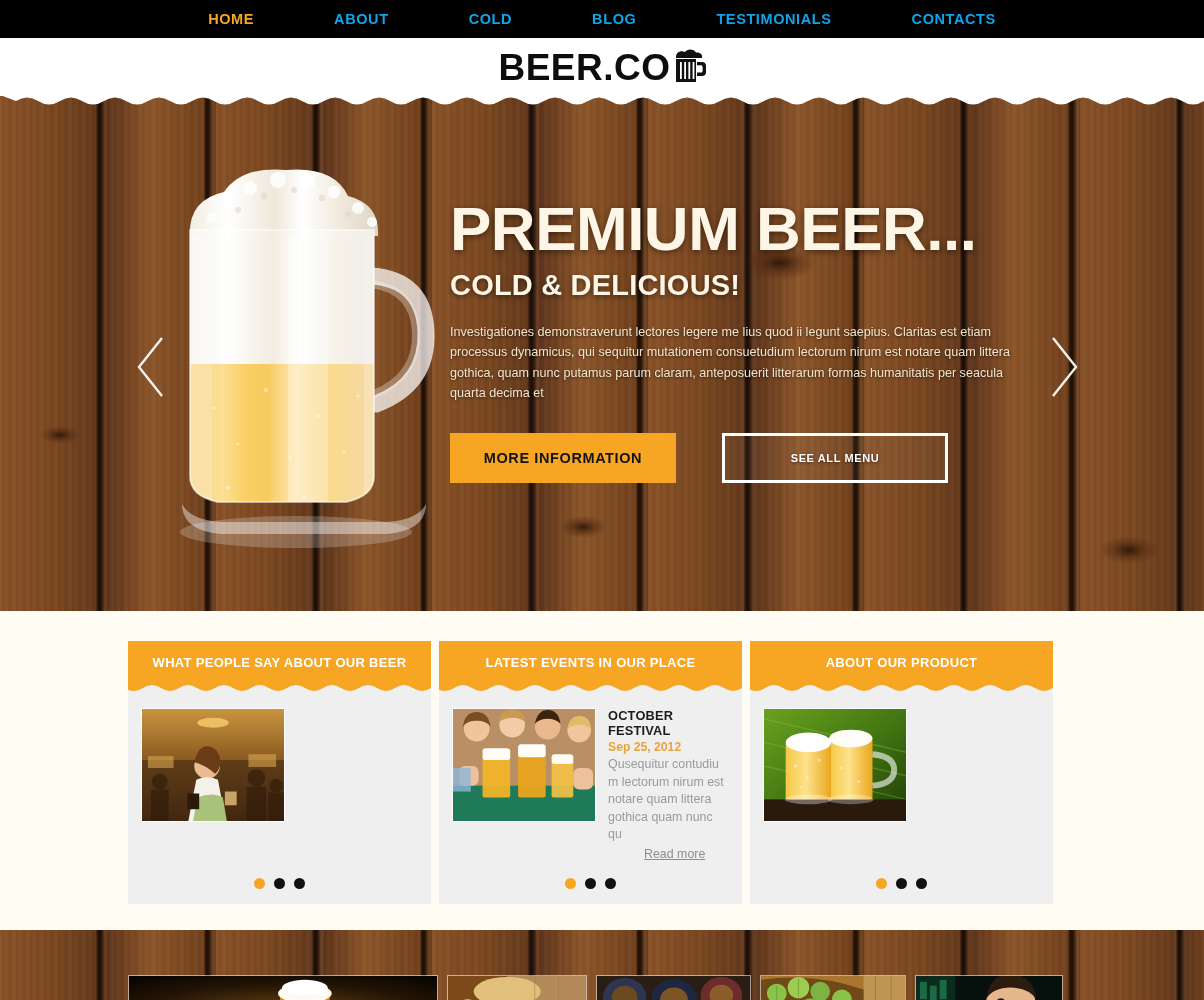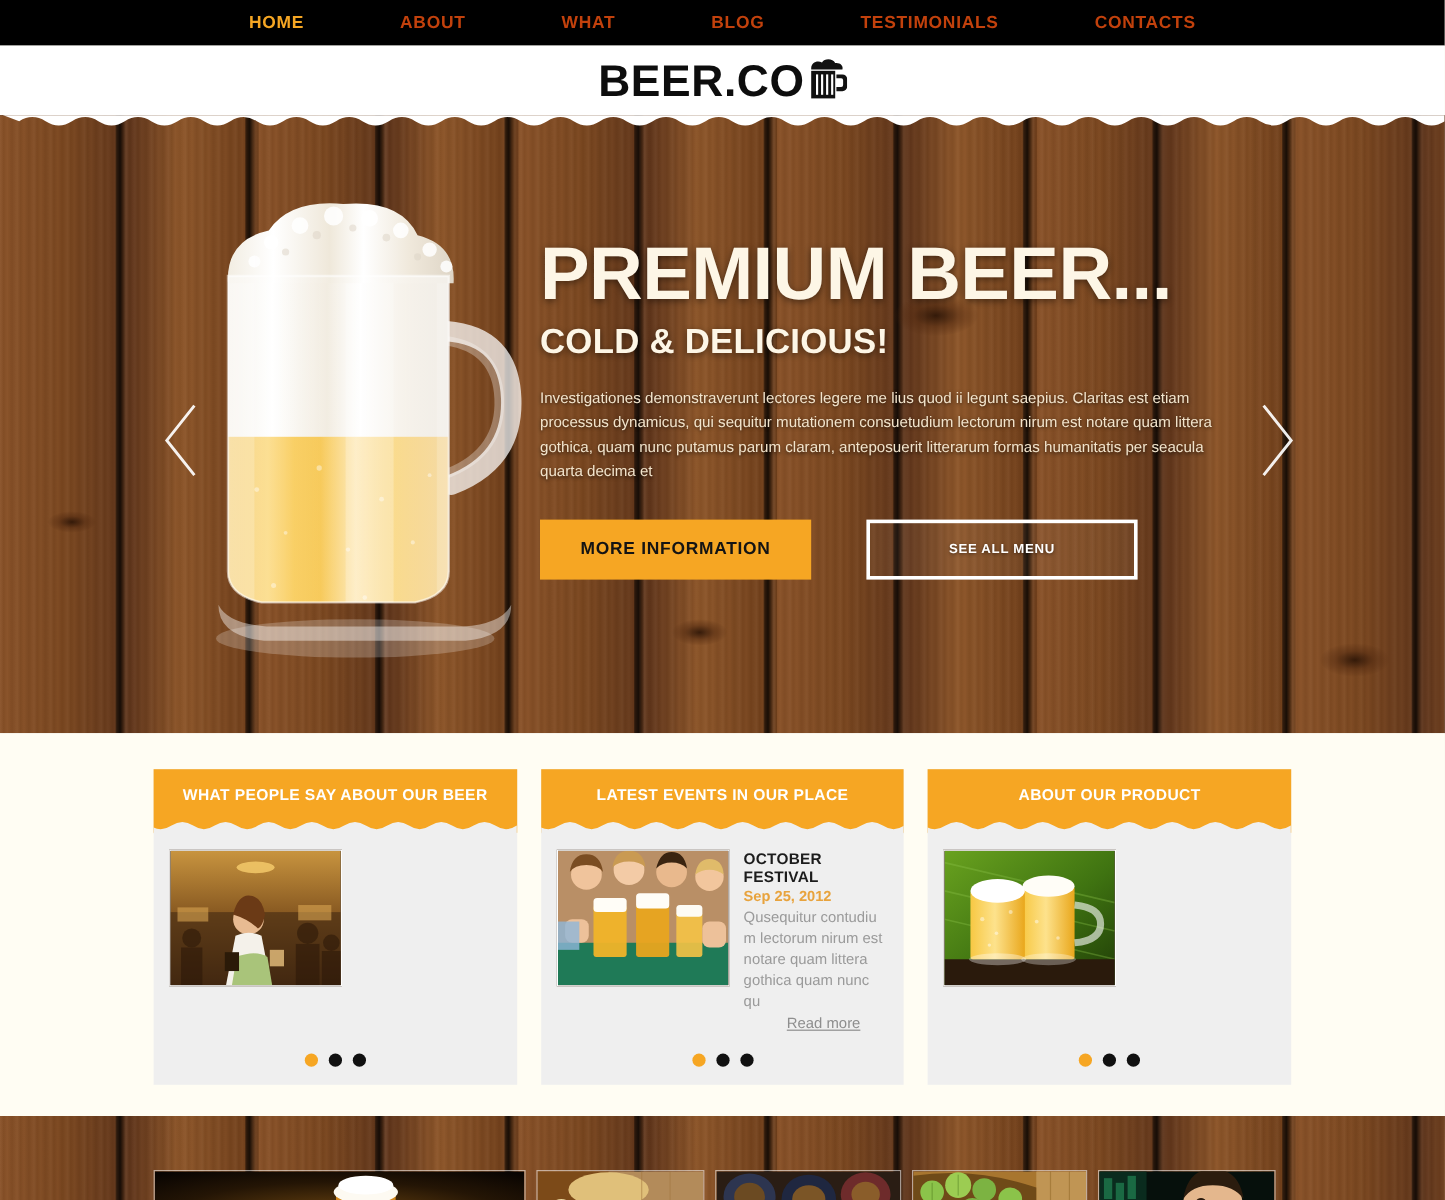--- a/index.html
+++ b/index.html
@@ -16,21 +16,21 @@
   .topbar {
     height: 38px;
     background: #000000;
     display: flex;
     align-items: center;
     justify-content: center;
     gap: 0px;
   }
   .nav-list { display: flex; align-items: center; }
   .nav-item {
-    color: #c2410c;
+    color: #0ea5e9;
     font-size: 14.5px;
     font-weight: bold;
     letter-spacing: 0.6px;
     padding: 0 40px;
     cursor: pointer;
     text-decoration: none;
     white-space: nowrap;
   }
   .nav-item.active { color: #F5A623; }
 
@@ -217,21 +217,21 @@
   
   .panels-section {
     background: #FFFDF3;
     padding: 30px 0 26px 0;
     position: relative;
   }
   .panels {
     width: 948px;
     margin: 0 auto;
     display: flex;
-    gap: 20px;
+    gap: 8px;
   }
   .panel {
     width: 303px;
     background: #EFEFEF;
     display: flex;
     flex-direction: column;
   }
   .panel-head {
     position: relative;
     background: #F6A623;
@@ -360,21 +360,21 @@
   }
   .gtile svg { display:block; width:100%; height:100%; }
 </style>
 </head>
 <body>
 
 <div class="topbar">
   <nav class="nav-list">
     <a class="nav-item active">HOME</a>
     <a class="nav-item">ABOUT</a>
-    <a class="nav-item">WHAT</a>
+    <a class="nav-item">COLD</a>
     <a class="nav-item">BLOG</a>
     <a class="nav-item">TESTIMONIALS</a>
     <a class="nav-item">CONTACTS</a>
   </nav>
 </div>
 
 <div class="logobar">
   <div class="logo">
     <span>BEER.CO</span>
     <span class="logo-mug">

